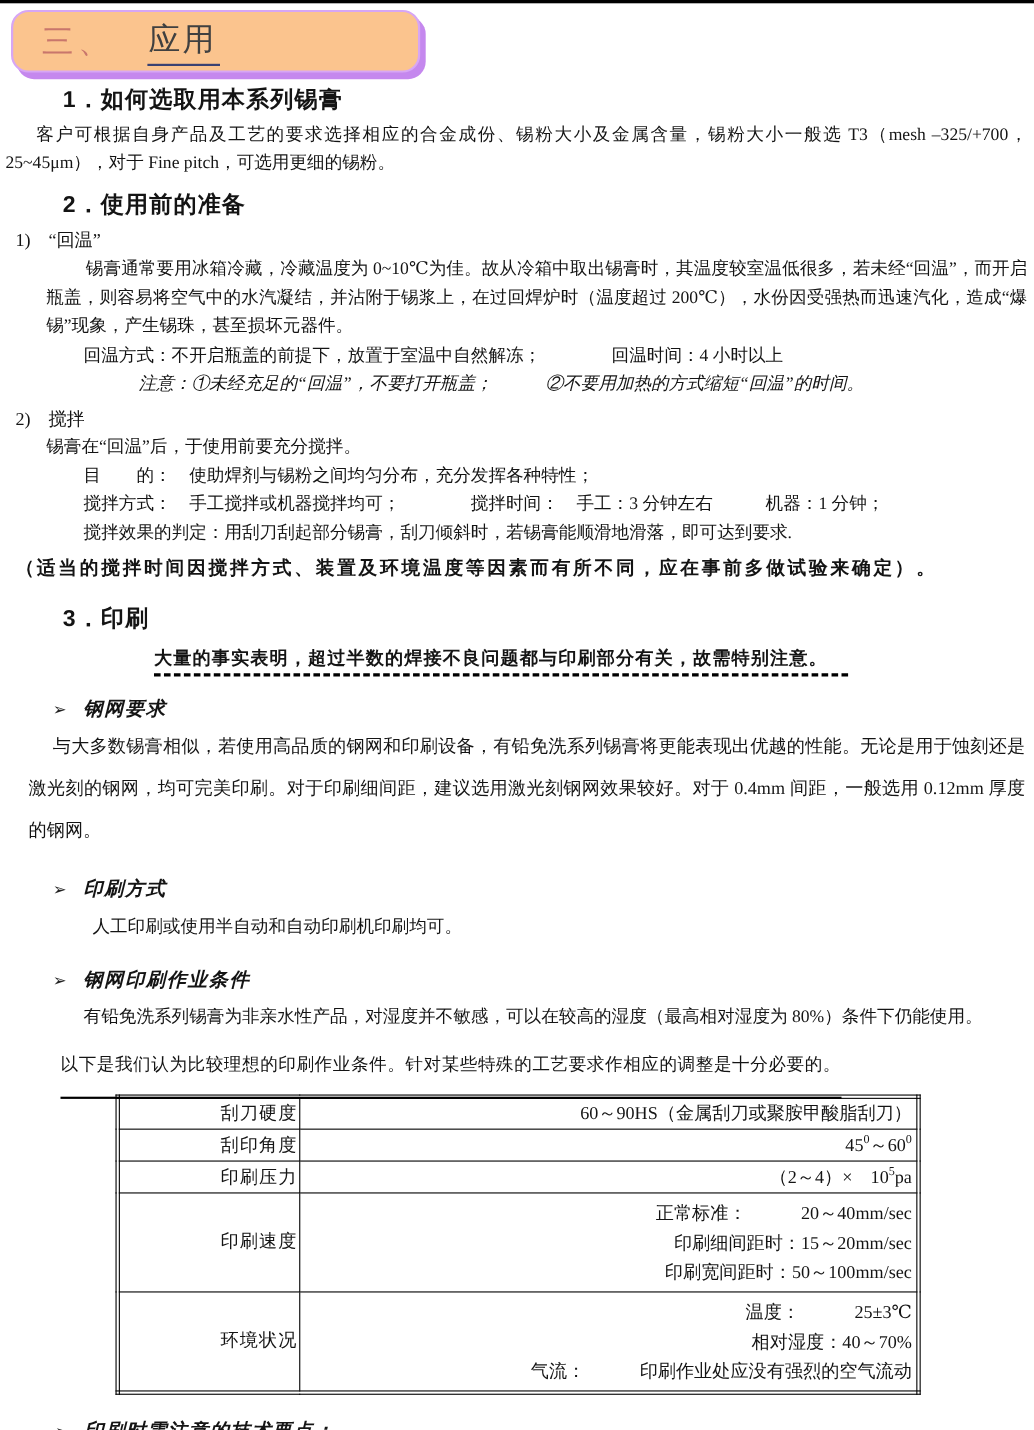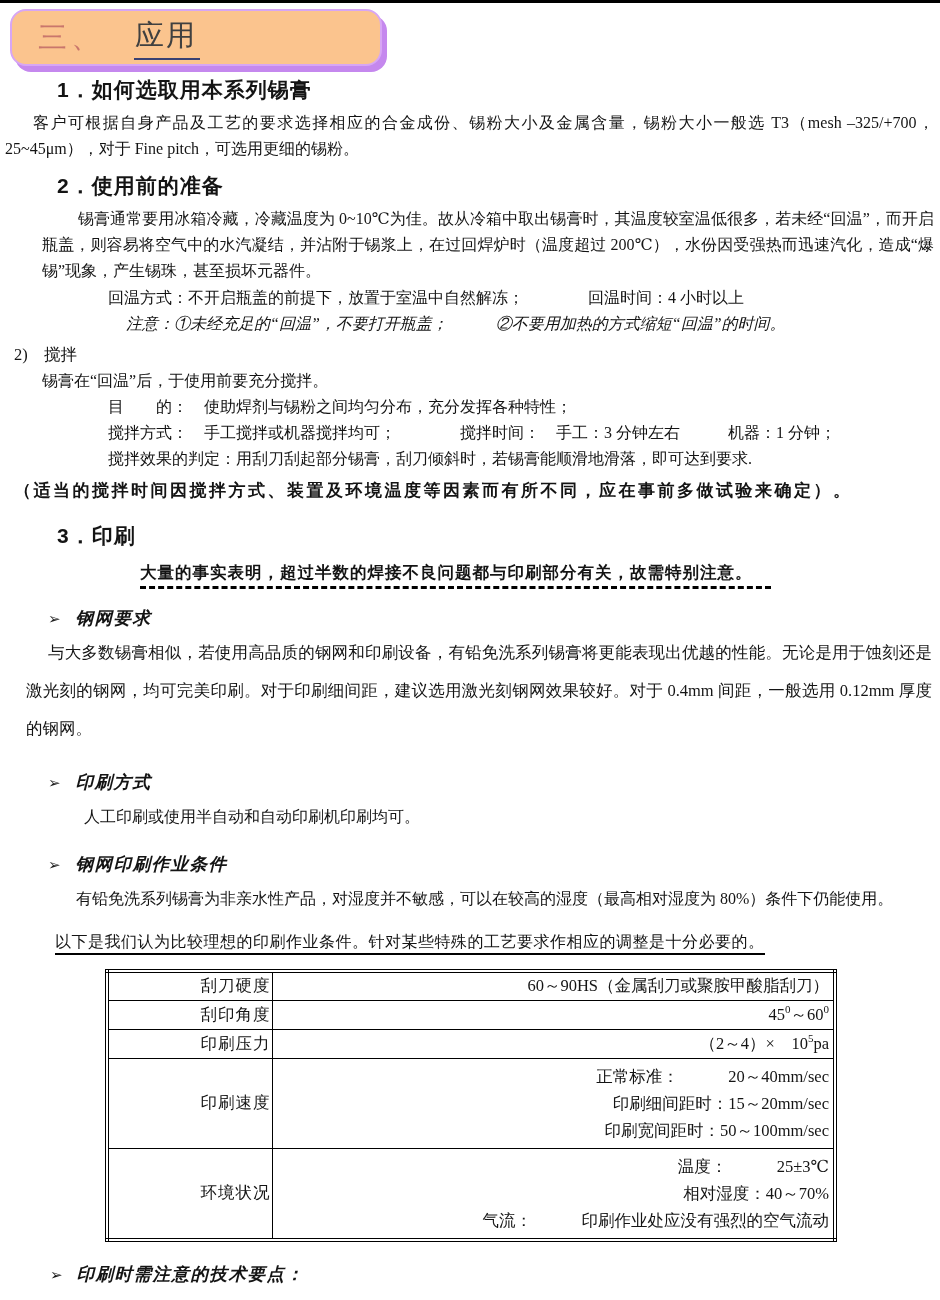--- a/index.html
+++ b/index.html
@@ -35,21 +35,21 @@
     margin: 10px 0 6px 57px; letter-spacing: 1px;
   }
   .h-sec.m2 { }
   .h-sec.m3 { margin-top: 20px; }
 
   
   .p-intro { font-size: 16px; line-height: 26px; margin: 2px 6px 0 5px; text-indent: 28px; text-align: justify; }
   .num-item { font-size: 16.5px; margin: 8px 0 2px 14px; }
   .num-item .n { display: inline-block; width: 30px; }
   .p-ret { font-size: 16px; line-height: 26px; margin: 2px 6px 0 42px; text-indent: 36px; text-align: justify; }
-  .line-a { font-size: 16px; line-height: 24px; margin: 2px 0 0 108px; }
+  .line-a { font-size: 16px; line-height: 24px; margin: 2px 0 0 76px; }
   .line-b { font-size: 16px; line-height: 24px; margin: 2px 0 0 126px; font-style: italic; }
   .p-stir { font-size: 16px; line-height: 24px; margin: 3px 0 0 42px; }
   .caution {
     font-family: "Liberation Sans", "DejaVu Sans", sans-serif;
     font-weight: bold; font-size: 17px; letter-spacing: 2.5px;
     margin: 8px 0 0 14px;
   }
 
   .notice-wrap { margin: 12px 0 0 140px; }
   .notice-wrap span {
@@ -62,21 +62,21 @@
   .bullet .mk { font-size: 15px; margin-right: 15px; color: #222; }
   .bullet .bt {
     font-family: "Liberation Sans", "DejaVu Sans", sans-serif;
     font-weight: bold; font-style: italic; font-size: 17.5px; letter-spacing: 1.5px;
   }
   .b-body1 { font-size: 16.5px; line-height: 38px; margin: 4px 8px 0 26px; text-indent: 22px; text-align: justify; }
   .b-body2 { font-size: 16px; line-height: 26px; margin: 10px 0 0 84px; }
   .b-body3 { font-size: 16px; line-height: 26px; margin: 10px 6px 0 76px; text-align: justify; }
 
   .ideal-wrap { margin: 20px 0 0 55px; }
-  .ideal-wrap span { font-size: 16px; letter-spacing: 0.5px; border-bottom: 2px solid #000; padding-bottom: 3px; }
+  .ideal-wrap span { font-size: 16px; letter-spacing: 0.5px; border-bottom: 2px solid #000; padding-bottom: 20px; }
 
   
   table.cond { border-collapse: collapse; margin: 16px 0 0 105px; width: 732px; border: 4px double #000; }
   table.cond td { border: 1px solid #000; text-align: right; }
   td.lab {
     width: 165px; text-align: center; vertical-align: middle;
     font-family: "Liberation Sans", "DejaVu Sans", sans-serif;
     font-size: 16.5px; letter-spacing: 1px;
   }
   td.val { font-size: 16.5px; padding: 2px 4px 2px 13px; height: 29px; }
@@ -100,20 +100,23 @@
   <div class="banner">
     <span class="banner-num">三、</span>
     <span class="banner-title">应用</span>
   </div>
 
   <div class="h-sec">1．如何选取用本系列锡膏</div>
   <div class="p-intro">客户可根据自身产品及工艺的要求选择相应的合金成份、锡粉大小及金属含量，锡粉大小一般选 T3（mesh –325/+700，25~45μm），对于 Fine pitch，可选用更细的锡粉。</div>
 
   <div class="h-sec m2">2．使用前的准备</div>
 
+  <div class="num-item">
+    <span class="n">1)</span><span>“回温”</span>
+  </div>
   <div class="p-ret">锡膏通常要用冰箱冷藏，冷藏温度为 0~10℃为佳。故从冷箱中取出锡膏时，其温度较室温低很多，若未经“回温”，而开启瓶盖，则容易将空气中的水汽凝结，并沾附于锡浆上，在过回焊炉时（温度超过 200℃），水份因受强热而迅速汽化，造成“爆锡”现象，产生锡珠，甚至损坏元器件。</div>
   <div class="line-a">回温方式：不开启瓶盖的前提下，放置于室温中自然解冻；　　　　回温时间：4 小时以上</div>
   <div class="line-b">注意：①未经充足的“回温”，不要打开瓶盖；　　　②不要用加热的方式缩短“回温”的时间。</div>
 
   <div class="num-item">
     <span class="n">2)</span><span>搅拌</span>
   </div>
   <div class="p-stir">锡膏在“回温”后，于使用前要充分搅拌。</div>
   <div class="line-a">目　　的：　使助焊剂与锡粉之间均匀分布，充分发挥各种特性；</div>
   <div class="line-a">搅拌方式：　手工搅拌或机器搅拌均可；　　　　搅拌时间：　手工：3 分钟左右　　　机器：1 分钟；</div>

